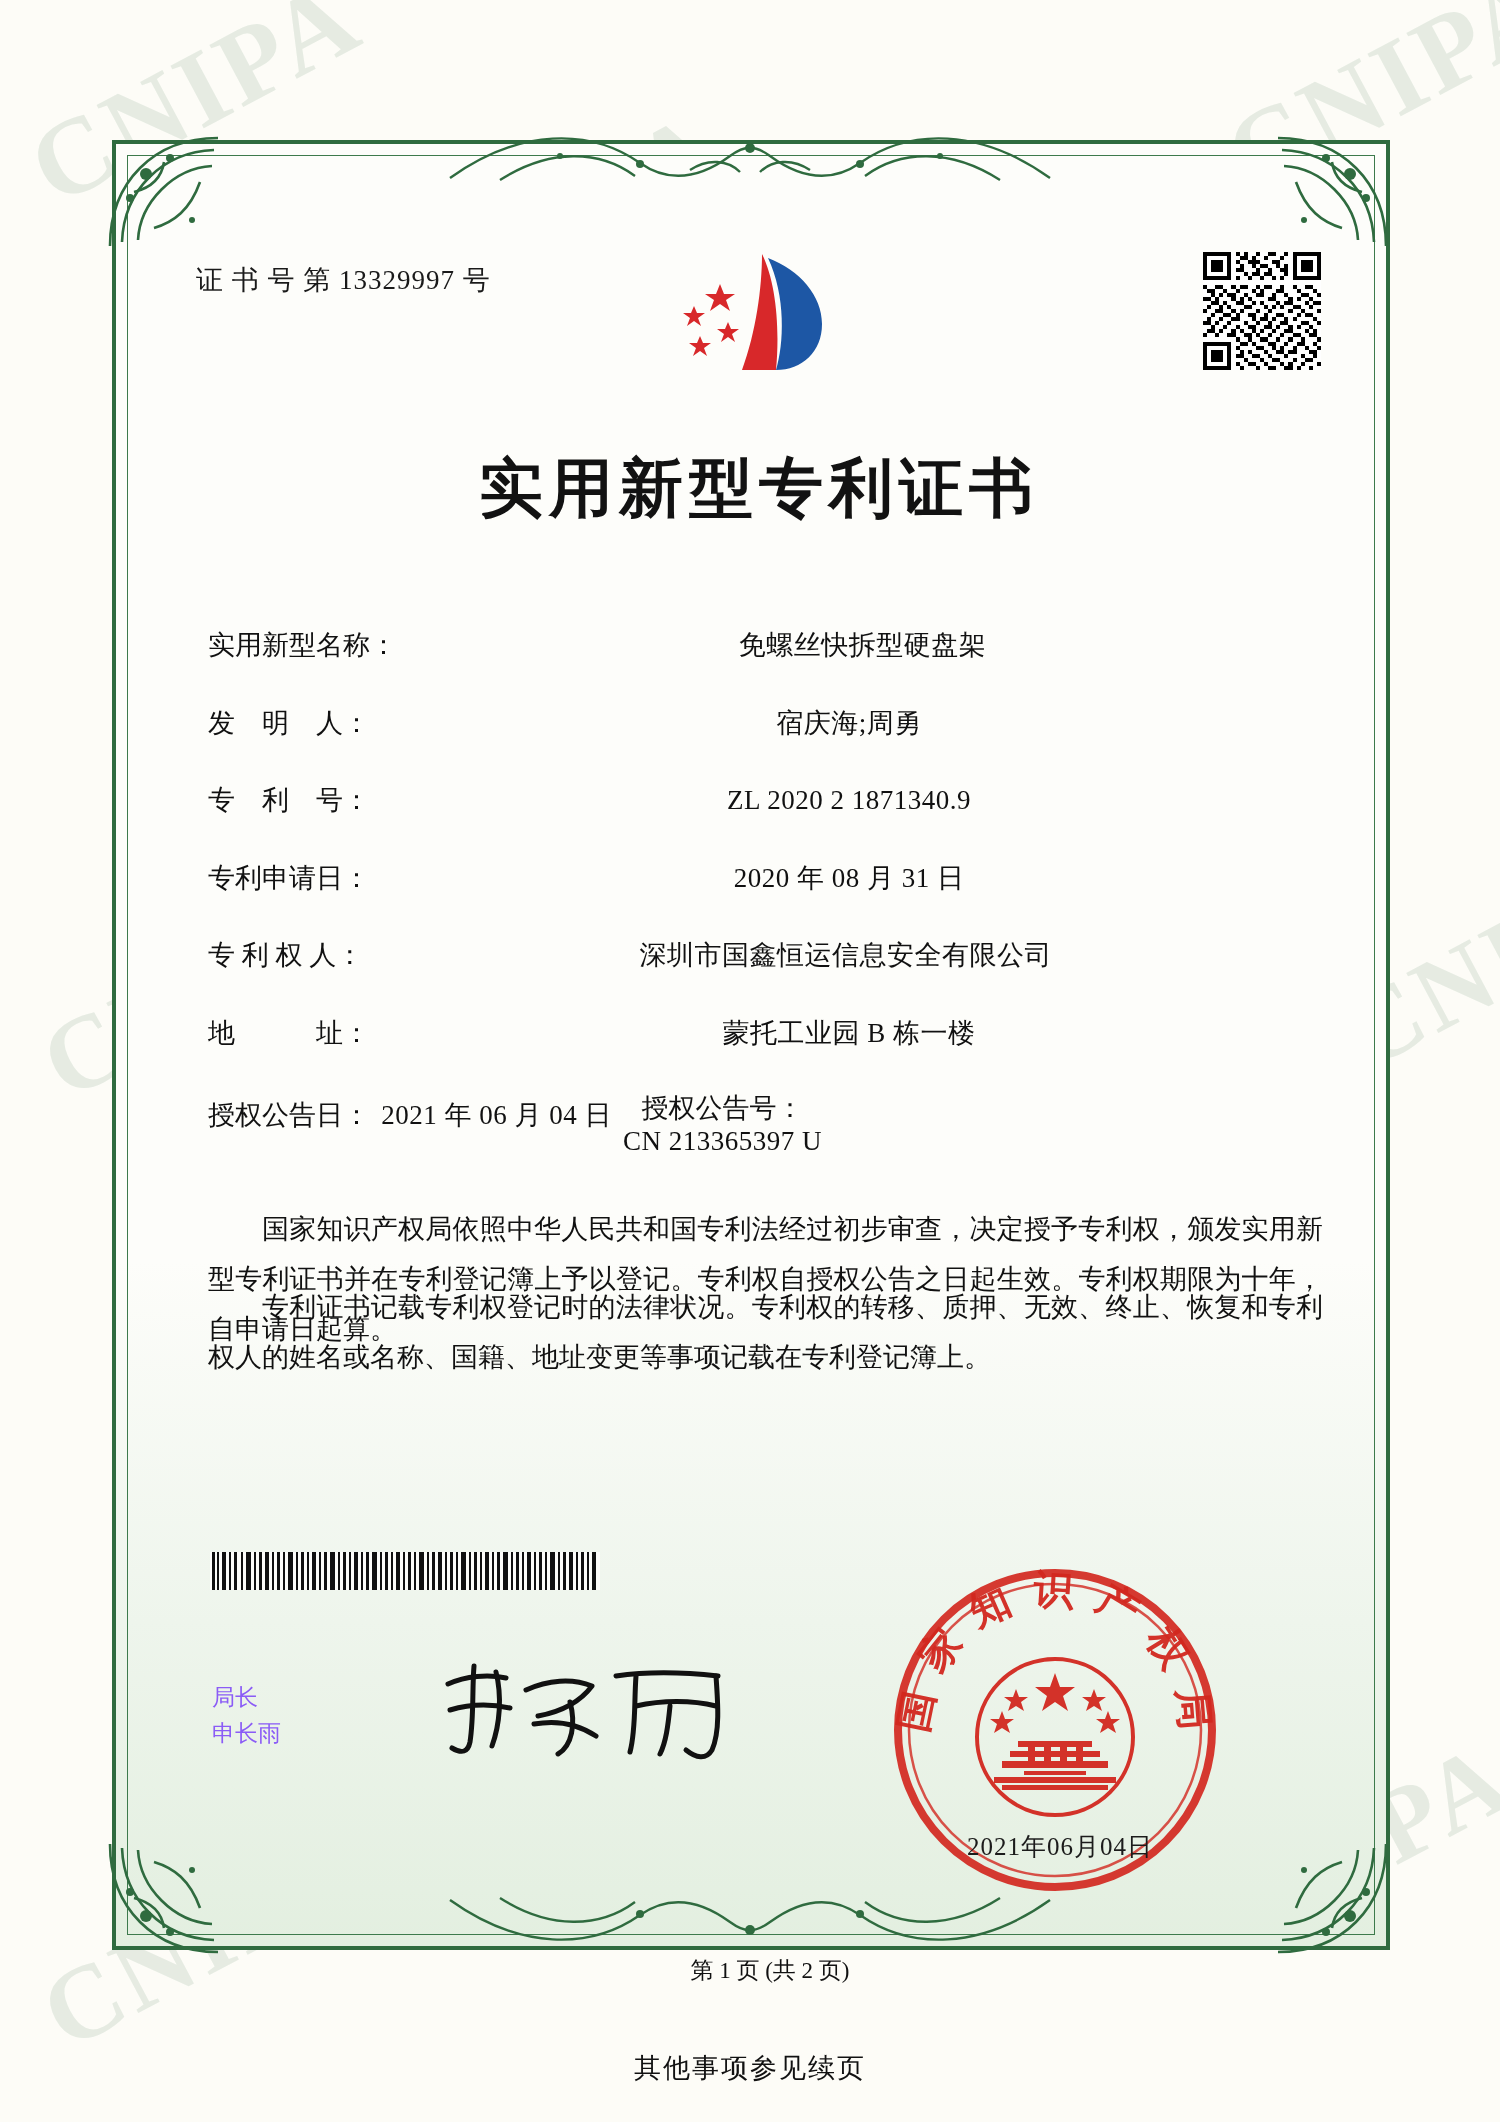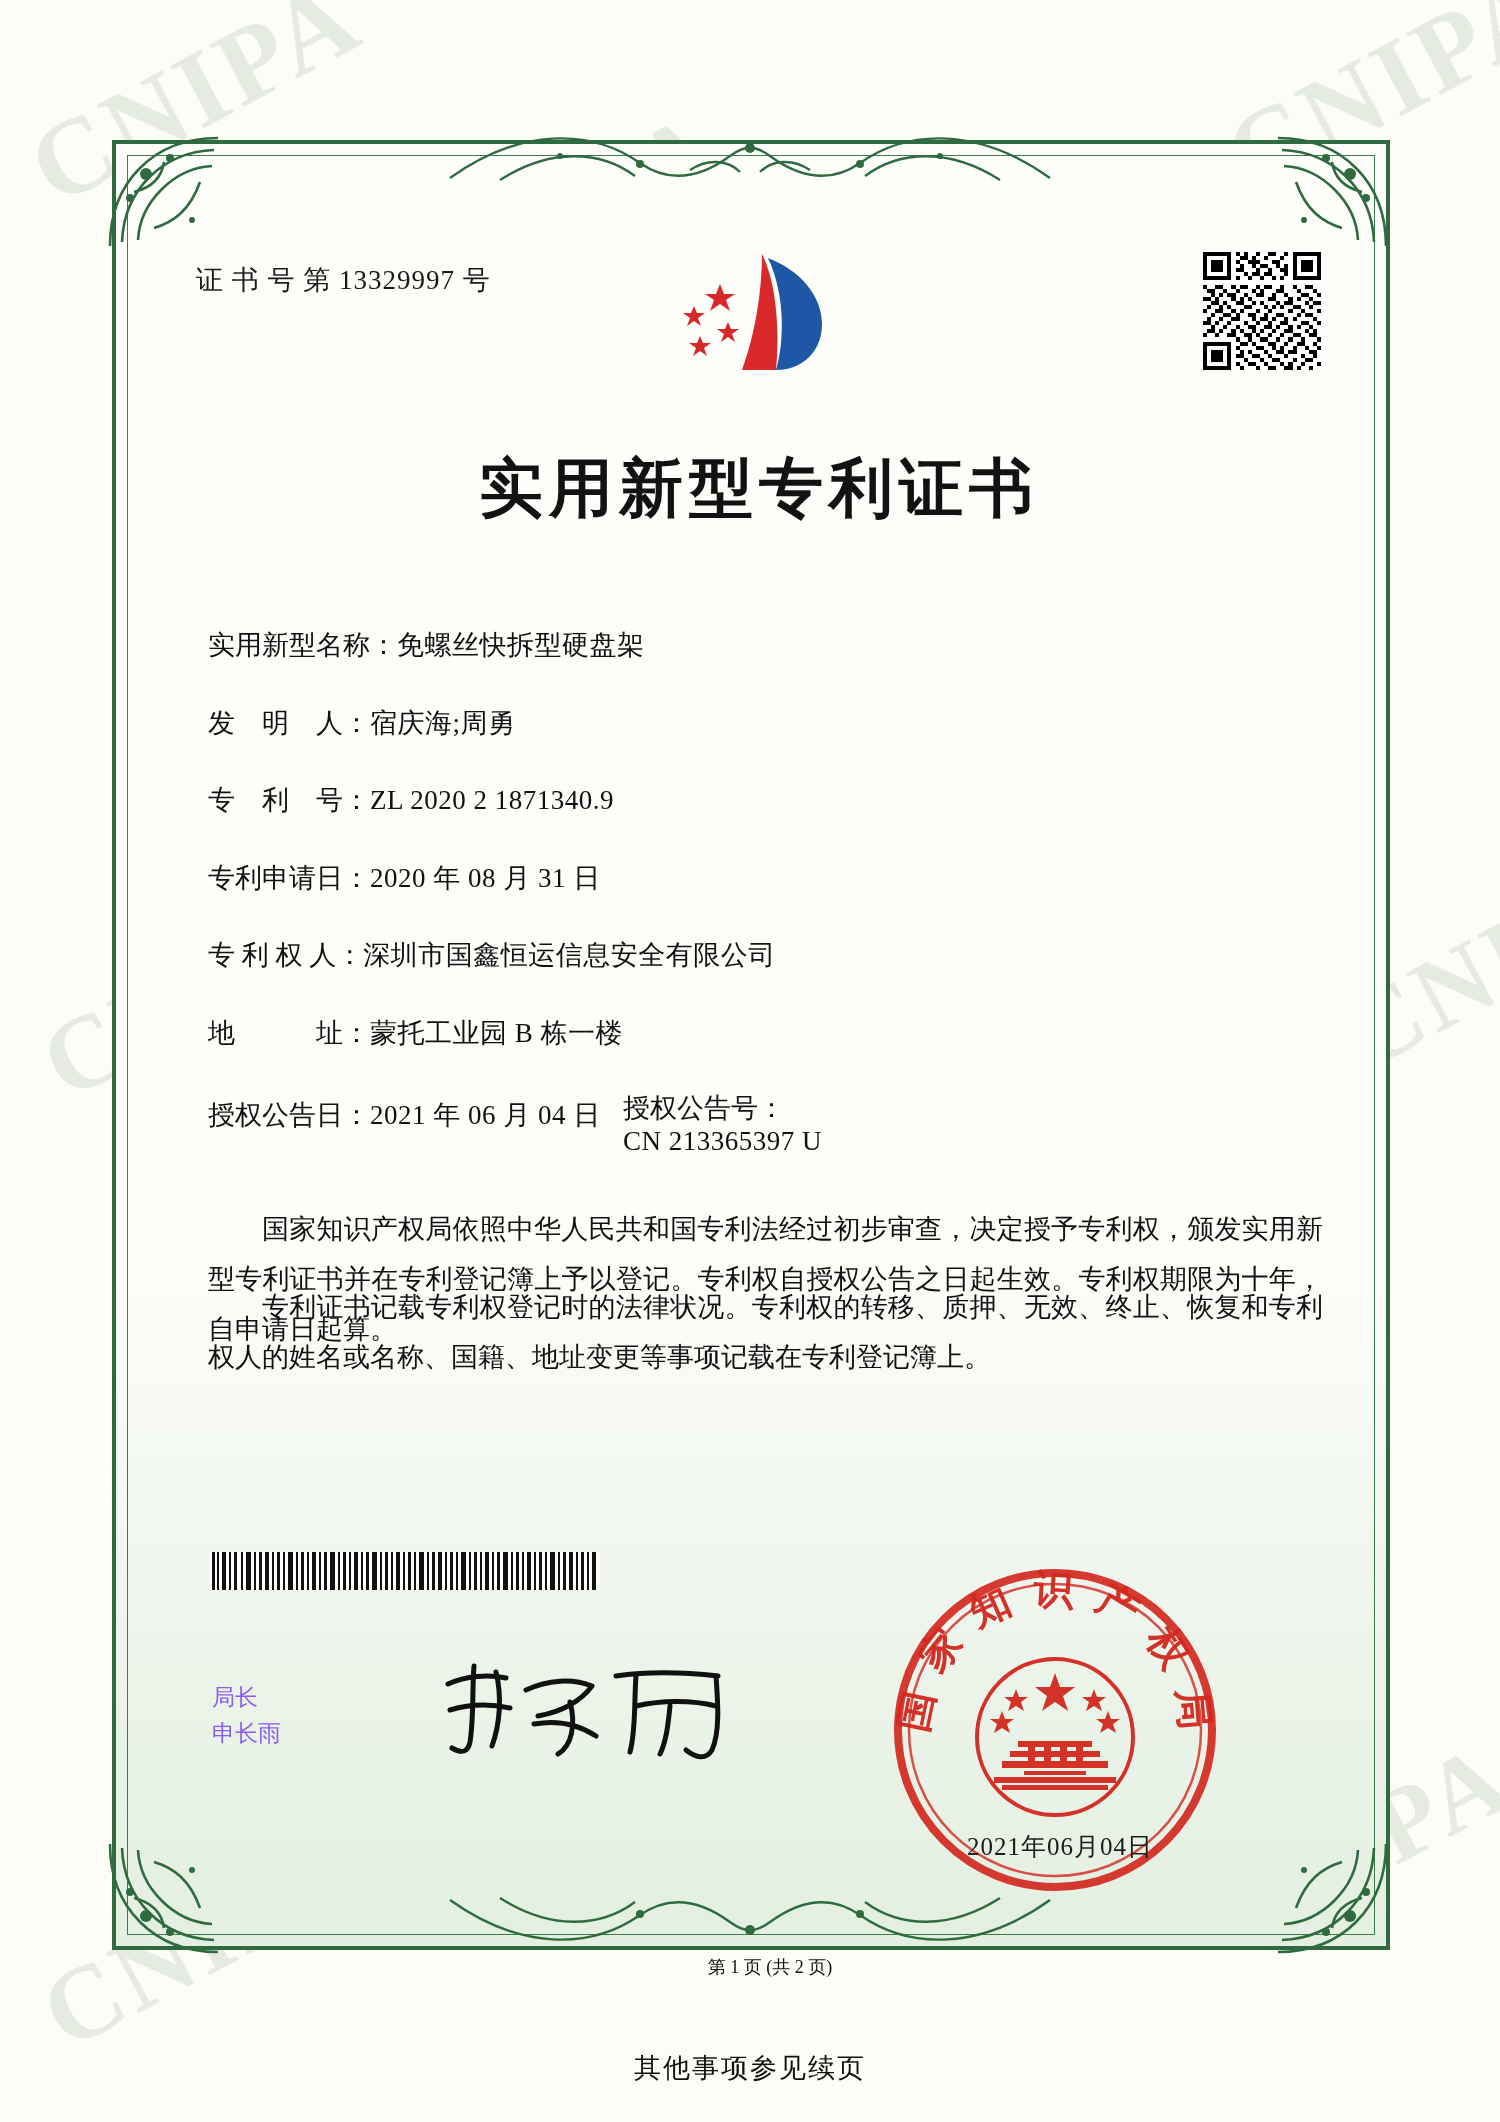--- a/index.html
+++ b/index.html
@@ -133,20 +133,21 @@
   }
 
   
   .fields {
     position: absolute;
     left: 208px;
     top: 625px;
     width: 1120px;
     font-size: 27px;
     color: #111;
+    text-align: center;
   }
   .field-row {
     display: flex;
     align-items: flex-start;
     margin-bottom: 37px;
     line-height: 1.5;
   }
   .f-label {
     white-space: pre;
     flex: 0 0 auto;
@@ -227,21 +228,21 @@
     color: #1b1b1b;
     letter-spacing: 1px;
   }
 
   
   .page-no {
     position: absolute;
     left: 0; right: 0;
     top: 1955px;
     text-align: center;
-    font-size: 18px;
+    font-size: 23px;
     color: #111;
     padding-left: 40px;
   }
   .foot-note {
     position: absolute;
     left: 0; right: 0;
     top: 2050px;
     text-align: center;
     font-size: 27px;
     color: #111;

